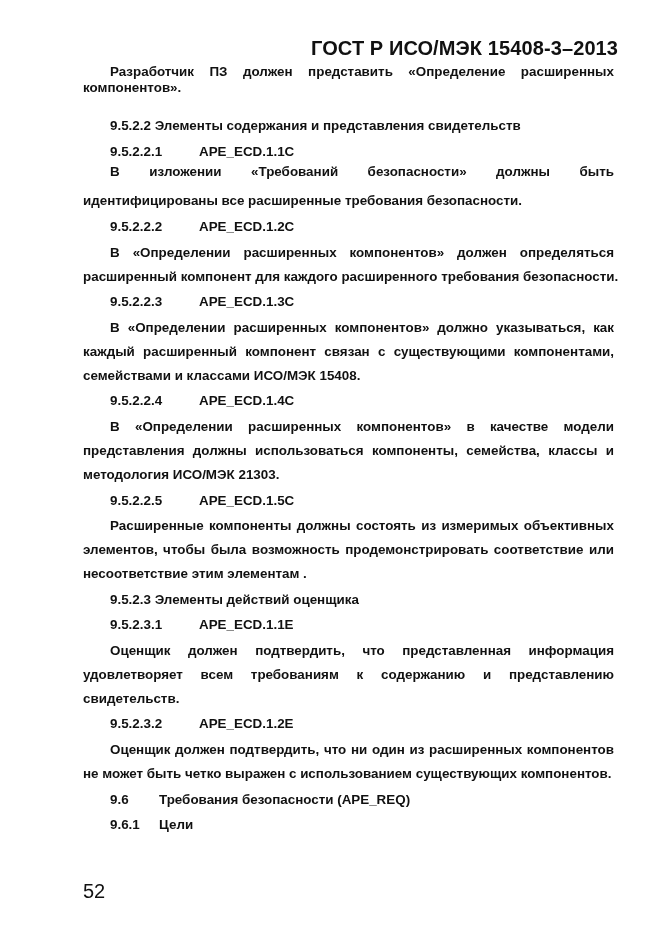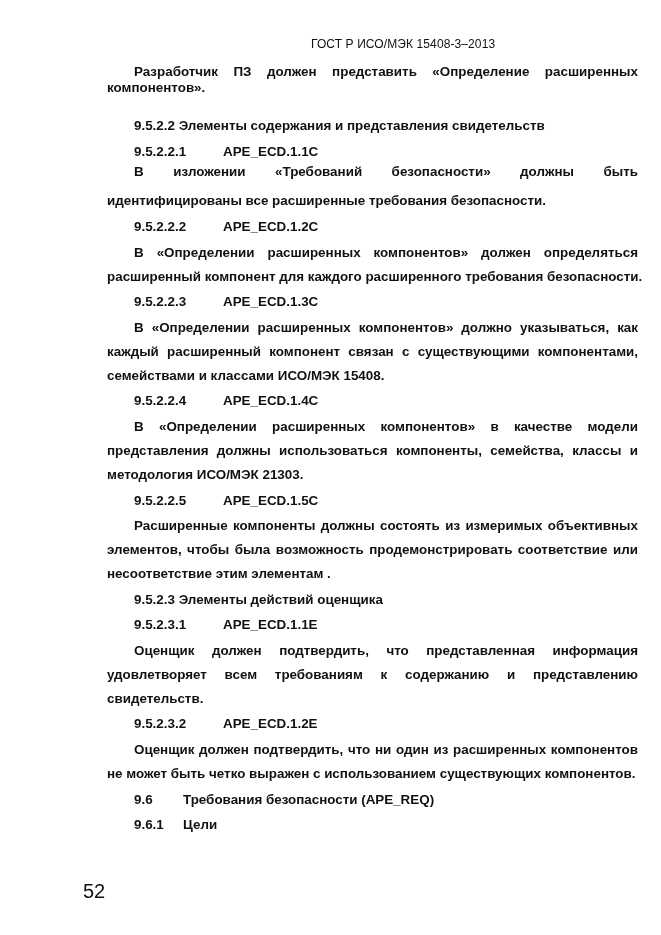--- a/index.html
+++ b/index.html
@@ -1,20 +1,20 @@
 <!DOCTYPE html>
 <html><head>
 <meta charset="utf-8">
 <style>
   html, body { margin:0; padding:0; background:#ffffff; }
   body { width:661px; height:935px; position:relative; overflow:hidden;
          font-family:"Liberation Sans", sans-serif; color:#111; }
-  .hdr { position:absolute; top:37px; left:311px; font-size:12px; font-weight:normal; letter-spacing:0.1px; }
+  .hdr { position:absolute; top:37px; left:311px; font-size:20px; font-weight:bold; letter-spacing:0.1px; }
   .content { position:absolute; left:83px; width:531px; top:64px; font-size:13.4px; font-weight:bold; }
-  .ln { position:absolute; left:0; width:531px; white-space:nowrap;margin-left:24px; }
+  .ln { position:absolute; left:0; width:531px; white-space:nowrap; }
   .just { text-align:justify; text-align-last:justify; white-space:normal; }
   .ind { padding-left:27px; box-sizing:border-box; }
   .num { display:inline-block; width:89px; }
   .num2 { display:inline-block; width:49px; }
   .pg { position:absolute; left:83px; top:880px; font-size:20px; }
 </style>
 </head>
 <body>
 
 <div class="hdr">ГОСТ Р ИСО/МЭК 15408-3–2013</div>

